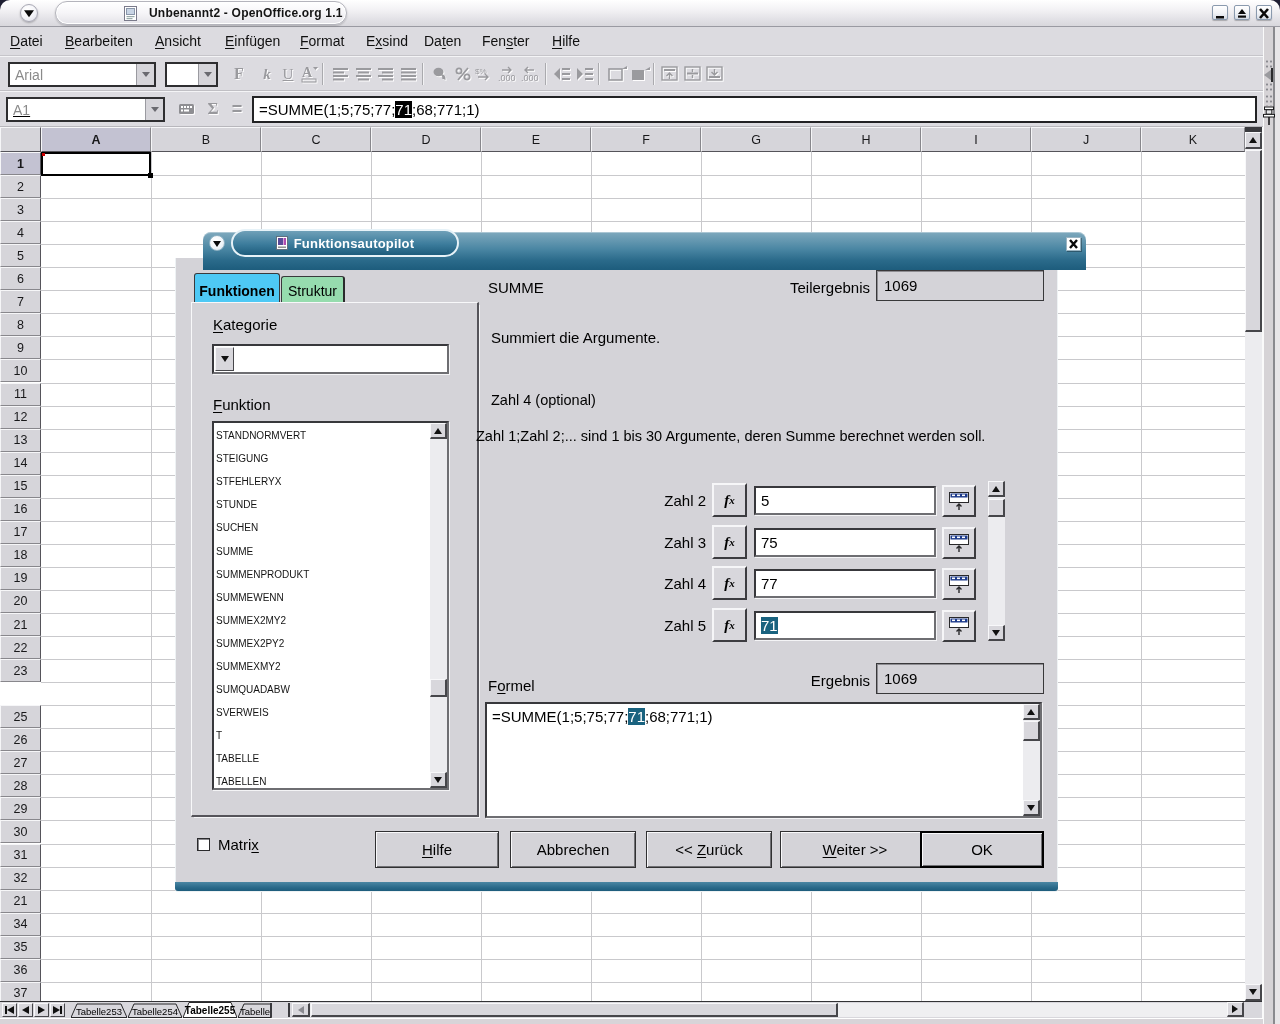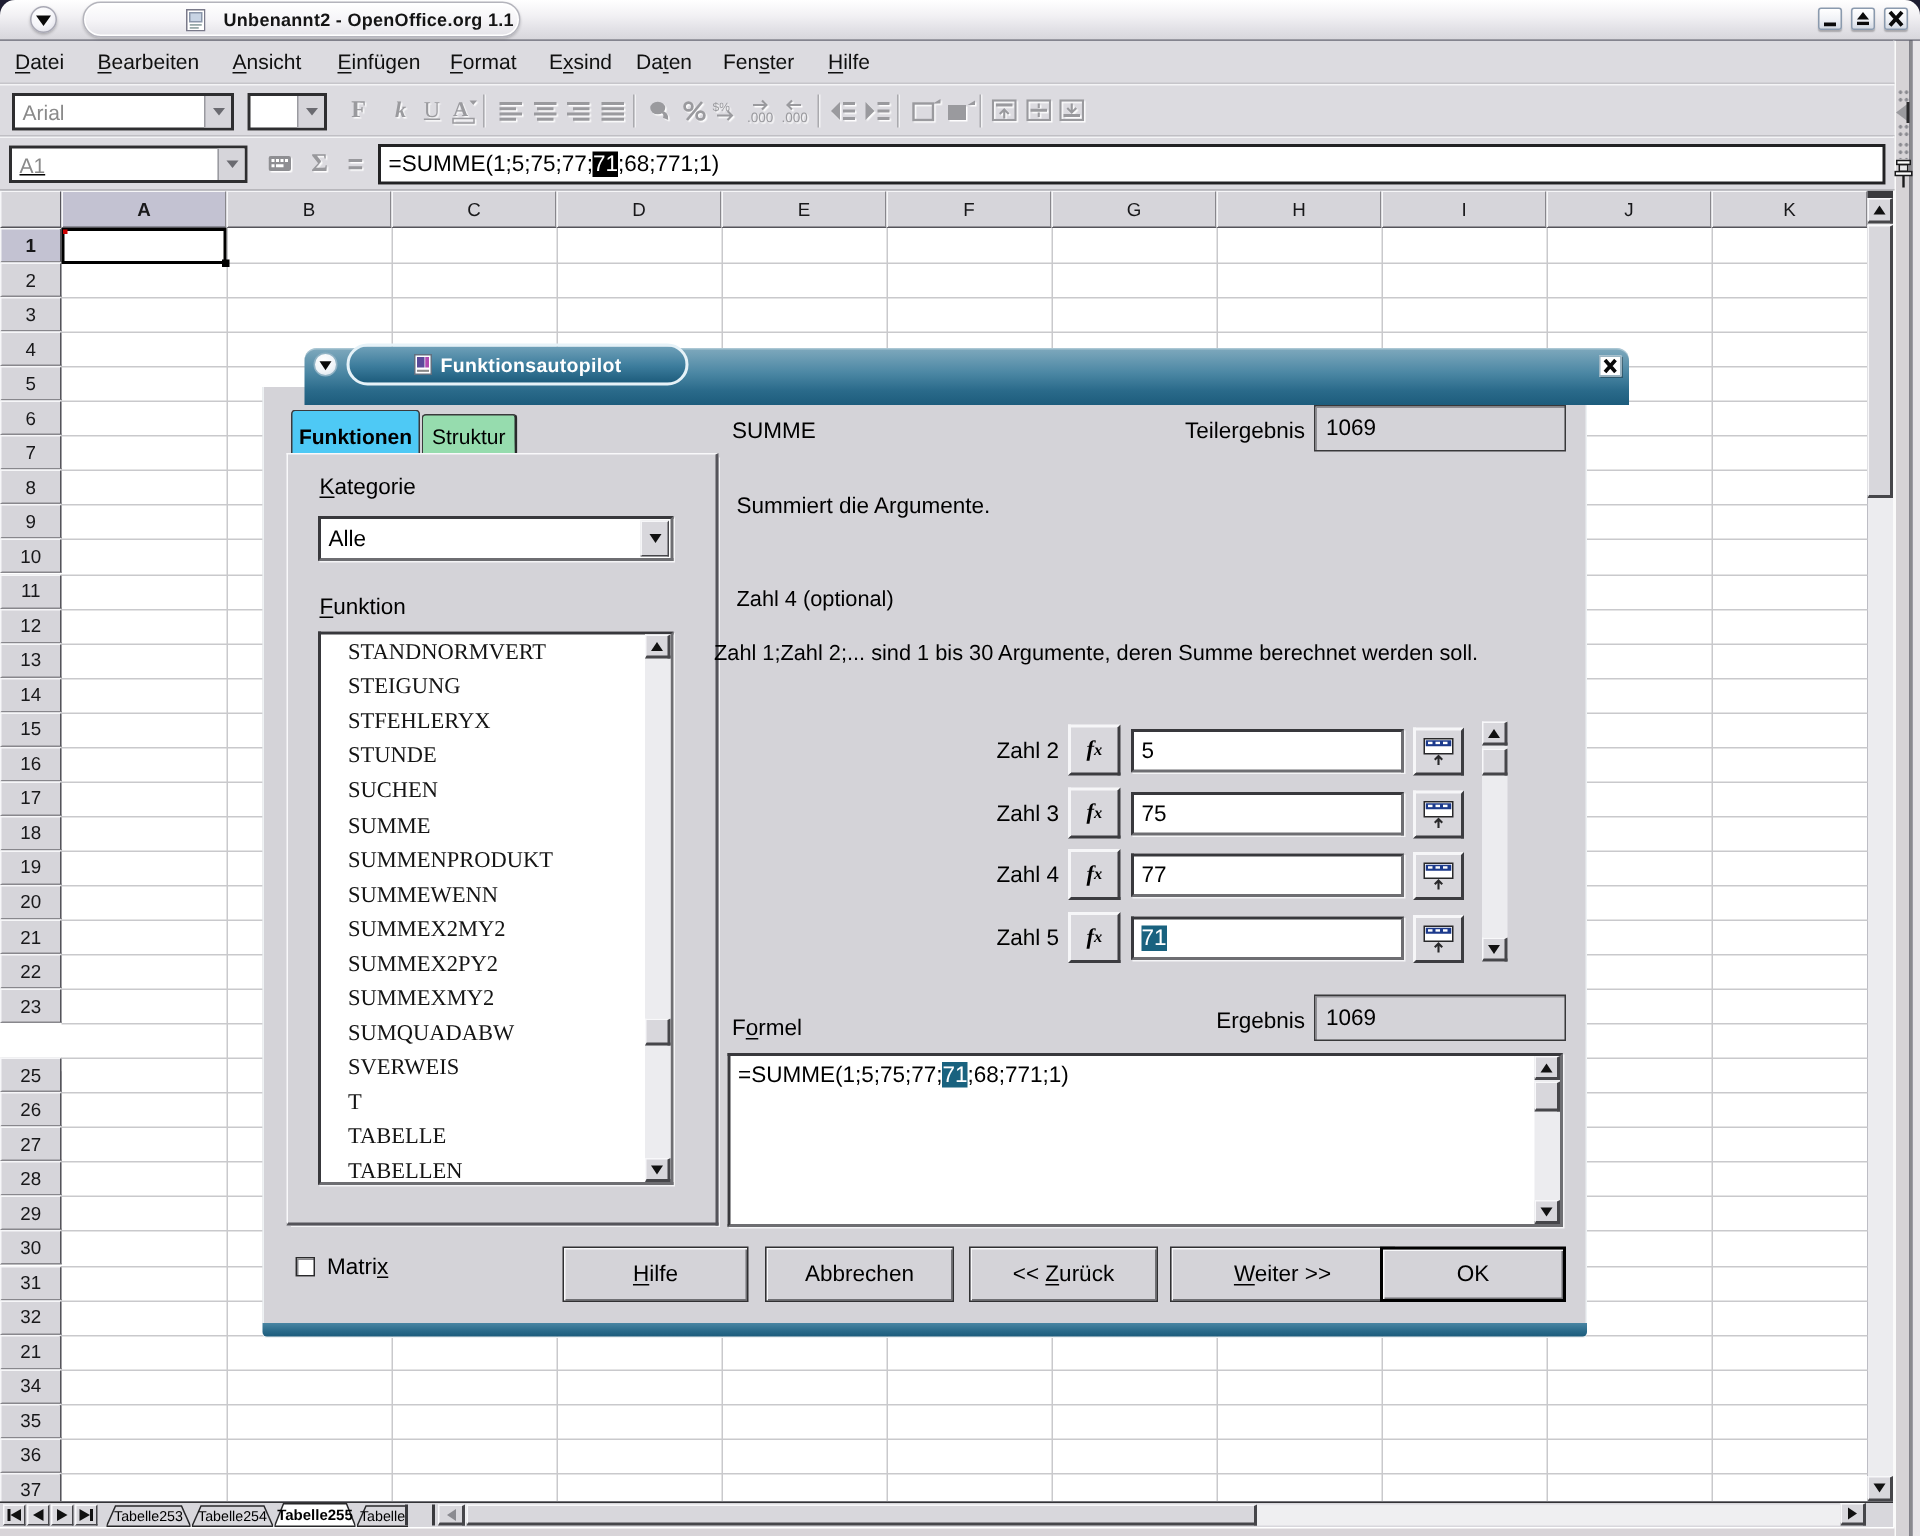--- a/index.html
+++ b/index.html
@@ -138,21 +138,21 @@
     border-top:1px solid #f8f8fa; border-left:1px solid #f8f8fa; border-right:2px solid #55545a; border-bottom:2px solid #55545a; box-shadow:2px 2px 0 -1px #f4f4f6; }
   .dlabel { position:absolute; font-size:15px; color:#000; white-space:nowrap; }
   .dlabel-r { position:absolute; font-size:15px; color:#000; white-space:nowrap; text-align:right; }
   .dcombo { position:absolute; background:#fff; border:2px solid #38383c; border-bottom-color:#6e6e72; border-right-color:#6e6e72; box-shadow:1px 1px 0 #f4f4f6; display:flex; }
   .dcombo .val { flex:1; font-size:15px; color:#000; padding-left:5px; display:flex; align-items:center; }
   .dcombo .btn { width:19px; margin:1px; background:#d8d7dc; border-top:1px solid #f6f6f8; border-left:1px solid #f6f6f8;
     border-right:1px solid #46464a; border-bottom:1px solid #46464a; display:flex; align-items:center; justify-content:center; }
   .dcombo .btn .arr { width:0; height:0; border-left:4px solid transparent; border-right:4px solid transparent; border-top:6px solid #111; }
   #dlg-list { position:absolute; background:#fff; border:2px solid #38383c; border-bottom-color:#6e6e72; border-right-color:#6e6e72; box-shadow:1px 1px 0 #f4f4f6; }
   #dlg-list .items { position:absolute; left:0; top:1px; right:17px; bottom:0; overflow:hidden; }
-  #dlg-list .item { height:23.1px; font-size:15px; color:#141414; padding-left:18px; display:flex; align-items:center; white-space:nowrap;font-family:Liberation Serif, serif; }
+  #dlg-list .item { height:23.1px; font-size:10px; color:#141414; padding-left:2px; display:flex; align-items:center; white-space:nowrap; }
   .gray-box { position:absolute; background:#d4d3d8; border:1px solid #38383a;
     box-shadow:inset 1px 1px 0 #8e8d92; font-size:15px; color:#000; display:flex; align-items:center; padding-left:7px; }
   .dtext { position:absolute; font-size:14.5px; color:#000; white-space:nowrap; }
   .fxbtn { position:absolute; width:35px; height:34px; background:#d8d7dc;
     border-top:2px solid #f6f6f8; border-left:2px solid #f6f6f8; border-right:2px solid #3c3c40; border-bottom:2px solid #3c3c40;
     display:flex; align-items:center; justify-content:center; font-family:"Liberation Serif", serif;
     font-style:italic; font-weight:bold; font-size:15px; color:#000; }
   .dinput { position:absolute; height:29px; background:#fff; border:2px solid #38383c; border-bottom-color:#6e6e72; border-right-color:#6e6e72; box-shadow:1px 1px 0 #f4f4f6;
     font-size:15px; color:#000; display:flex; align-items:center; padding-left:5px; white-space:pre; }
   .dinput .sel { background:#19627f; color:#fff; }
@@ -590,21 +590,20 @@
       <div class="dtab active" style="left:18px; top:15px; width:86px; height:29px;">
           <span>Funktionen</span>
         </div>
       <div class="dtab inactive" style="left:105px; top:18px; width:64px; height:26px;">
           <span>Struktur</span>
         </div>
 
       <div id="dlg-panel"></div>
       <div class="dlabel mn" style="left:37px; top:58px;" id="lbl-kategorie"><span></span><u>K</u><span>ategorie</span></div>
       <div class="dcombo" style="left:36px; top:86px; width:237px; height:30px;">
-        <span class="val">Alle</span>
         <span class="btn">
             <span class="arr"></span>
           </span>
       </div>
       <div class="dlabel mn" style="left:37px; top:138px;" id="lbl-funktion"><span></span><u>F</u><span>unktion</span></div>
       <div id="dlg-list" style="left:36px; top:163px; width:237px; height:369px;">
         <div class="items" id="fn-items">
             <div class="item">STANDNORMVERT</div>
             <div class="item">STEIGUNG</div>
             <div class="item">STFEHLERYX</div>

